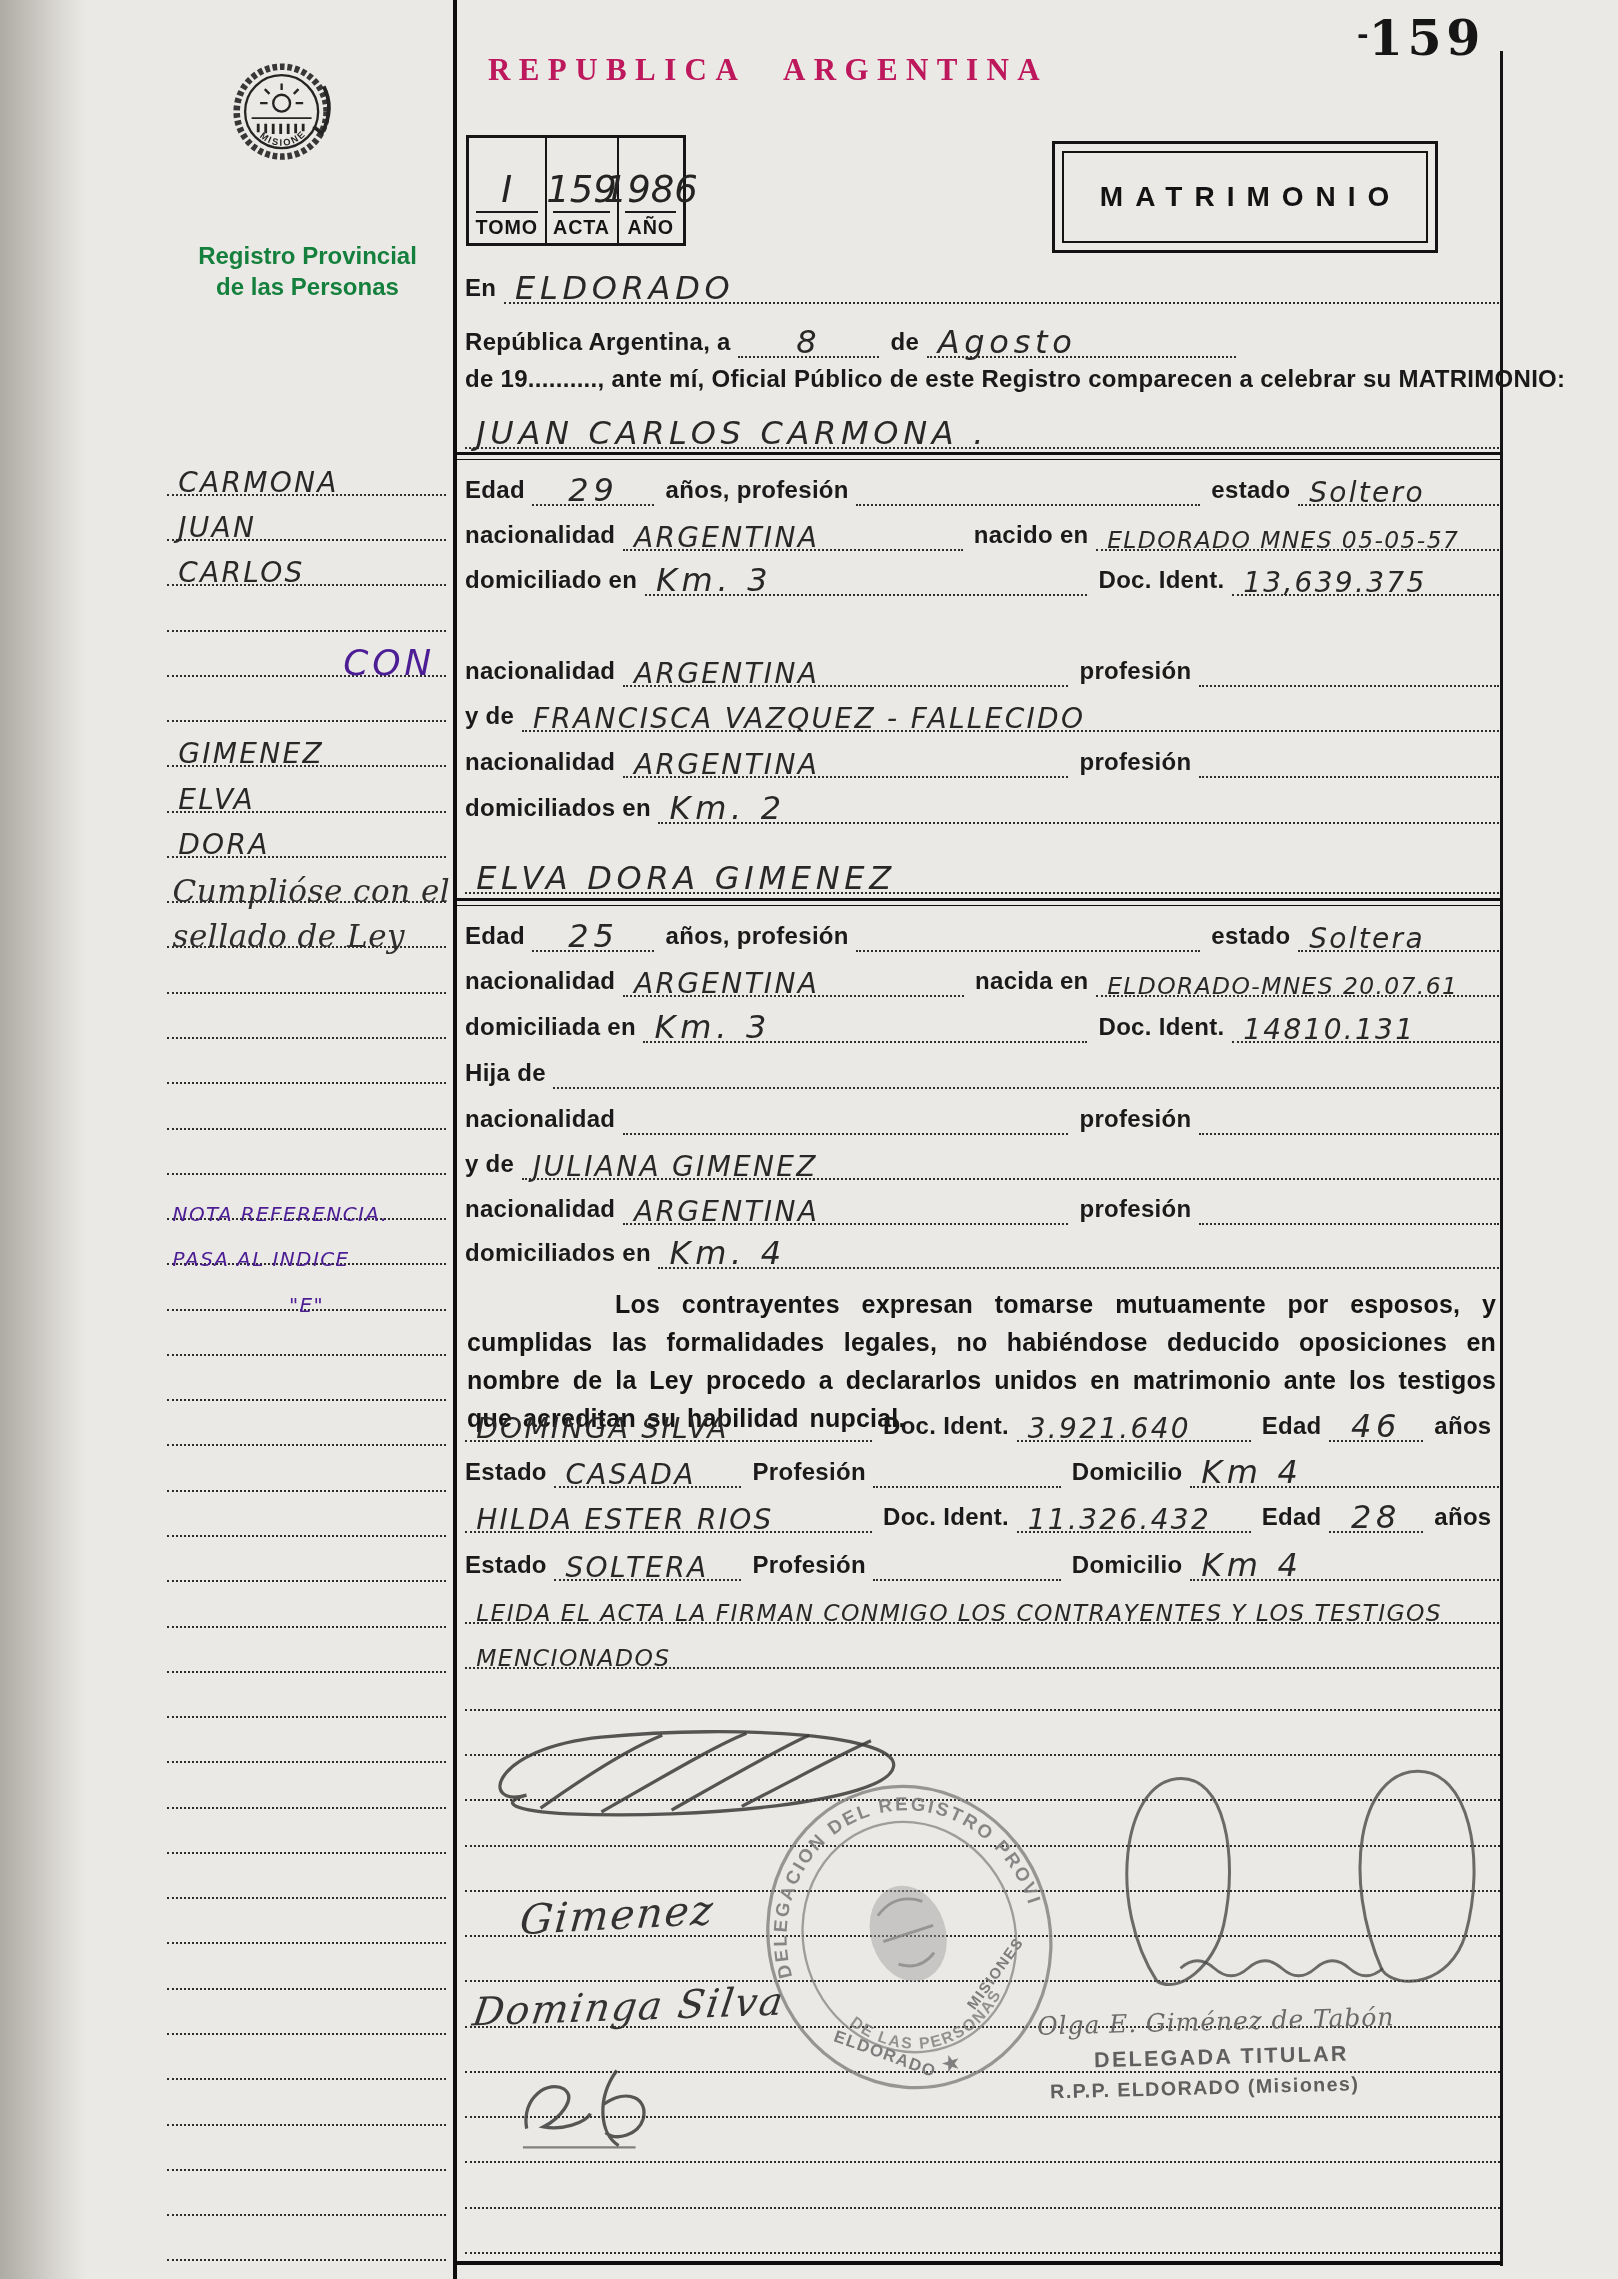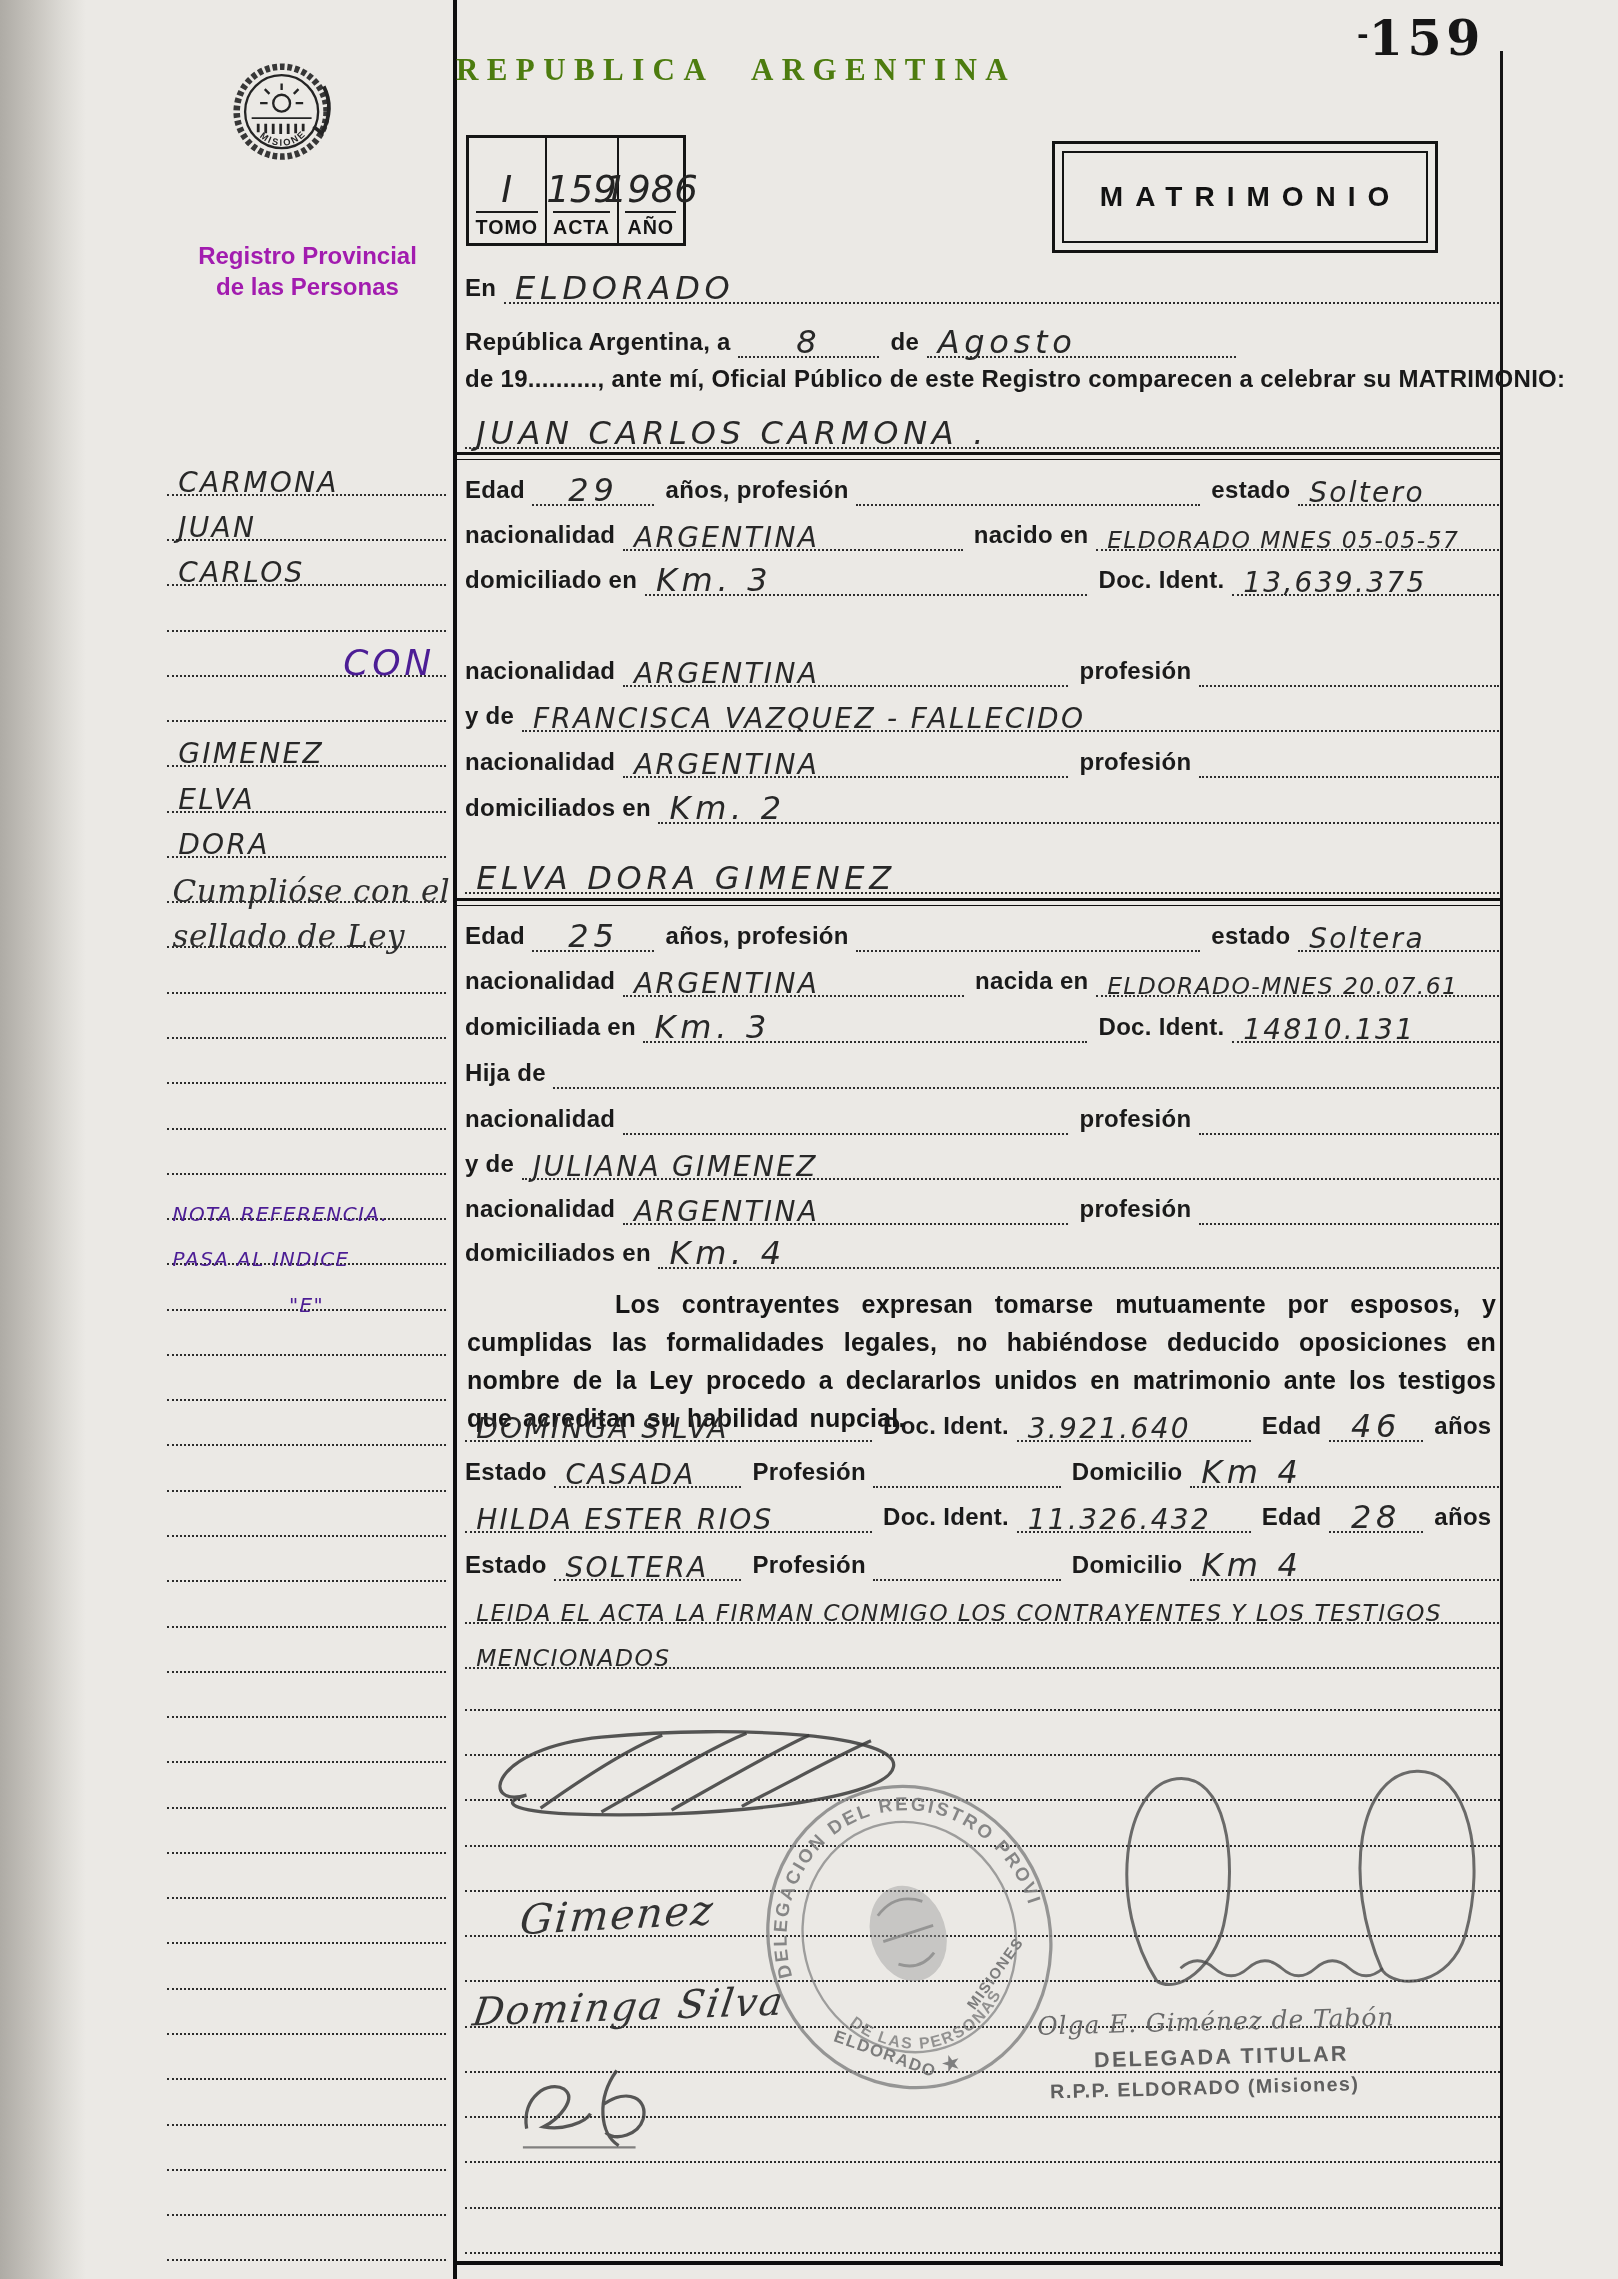--- a/index.html
+++ b/index.html
@@ -7,25 +7,25 @@
         font-family:"Liberation Sans",sans-serif;}
   .leftband{position:absolute;left:0;top:0;width:86px;height:100%;
         background:linear-gradient(90deg,#aeaba5 0,#c6c3bd 38%,#dcdad5 72%,#ebe9e5 100%);}
   .sep{position:absolute;left:453px;top:0;width:3.7px;height:100%;background:#0e0e0e;}
   .rightline{position:absolute;left:1500px;top:51px;width:2.8px;height:2215px;background:#151515;}
   .botline{position:absolute;left:455px;top:2261px;width:1047px;height:3.7px;background:#0e0e0e;}
 
   .pagenum{position:absolute;left:1357px;top:9.4px;font:700 49px "DejaVu Serif",serif;
         letter-spacing:4.7px;color:#161616;}
   .pagenum .pfx{font-size:28px;vertical-align:11.2px;letter-spacing:0;}
-  .title{position:absolute;left:456px;top:52px;font:700 31px "Liberation Serif",serif;
-        letter-spacing:8.4px;word-spacing:24px;color:#4d7c0f;white-space:nowrap;}
+  .title{position:absolute;left:488px;top:52px;font:700 31px "Liberation Serif",serif;
+        letter-spacing:8.4px;word-spacing:24px;color:#be185d;white-space:nowrap;}
 
   .office{position:absolute;left:167px;top:240px;width:281px;text-align:center;
-        font:700 24px/31px "Liberation Sans",sans-serif;color:#a21caf;}
+        font:700 24px/31px "Liberation Sans",sans-serif;color:#15803d;}
 
   .tbox{position:absolute;left:466px;top:135px;width:214px;height:105px;border:3.7px solid #161616;
         display:flex;background:transparent;}
   .tcell{flex:1;border-right:2.8px solid #161616;display:flex;flex-direction:column;position:relative;}
   .tcell:last-child{border-right:none;}
   .tval{flex:1;position:relative;}
   .tval .hwv{position:absolute;left:50%;transform:translateX(-50%);bottom:0;
         font:italic 400 37px "DejaVu Sans",sans-serif;color:#242424;}
   .tlab{height:30px;text-align:center;font:700 19.7px/28px "Liberation Sans",sans-serif;
         border-top:2.8px solid #1a1a1a;margin:0 6.6px;letter-spacing:0.9px;color:#141414;}

